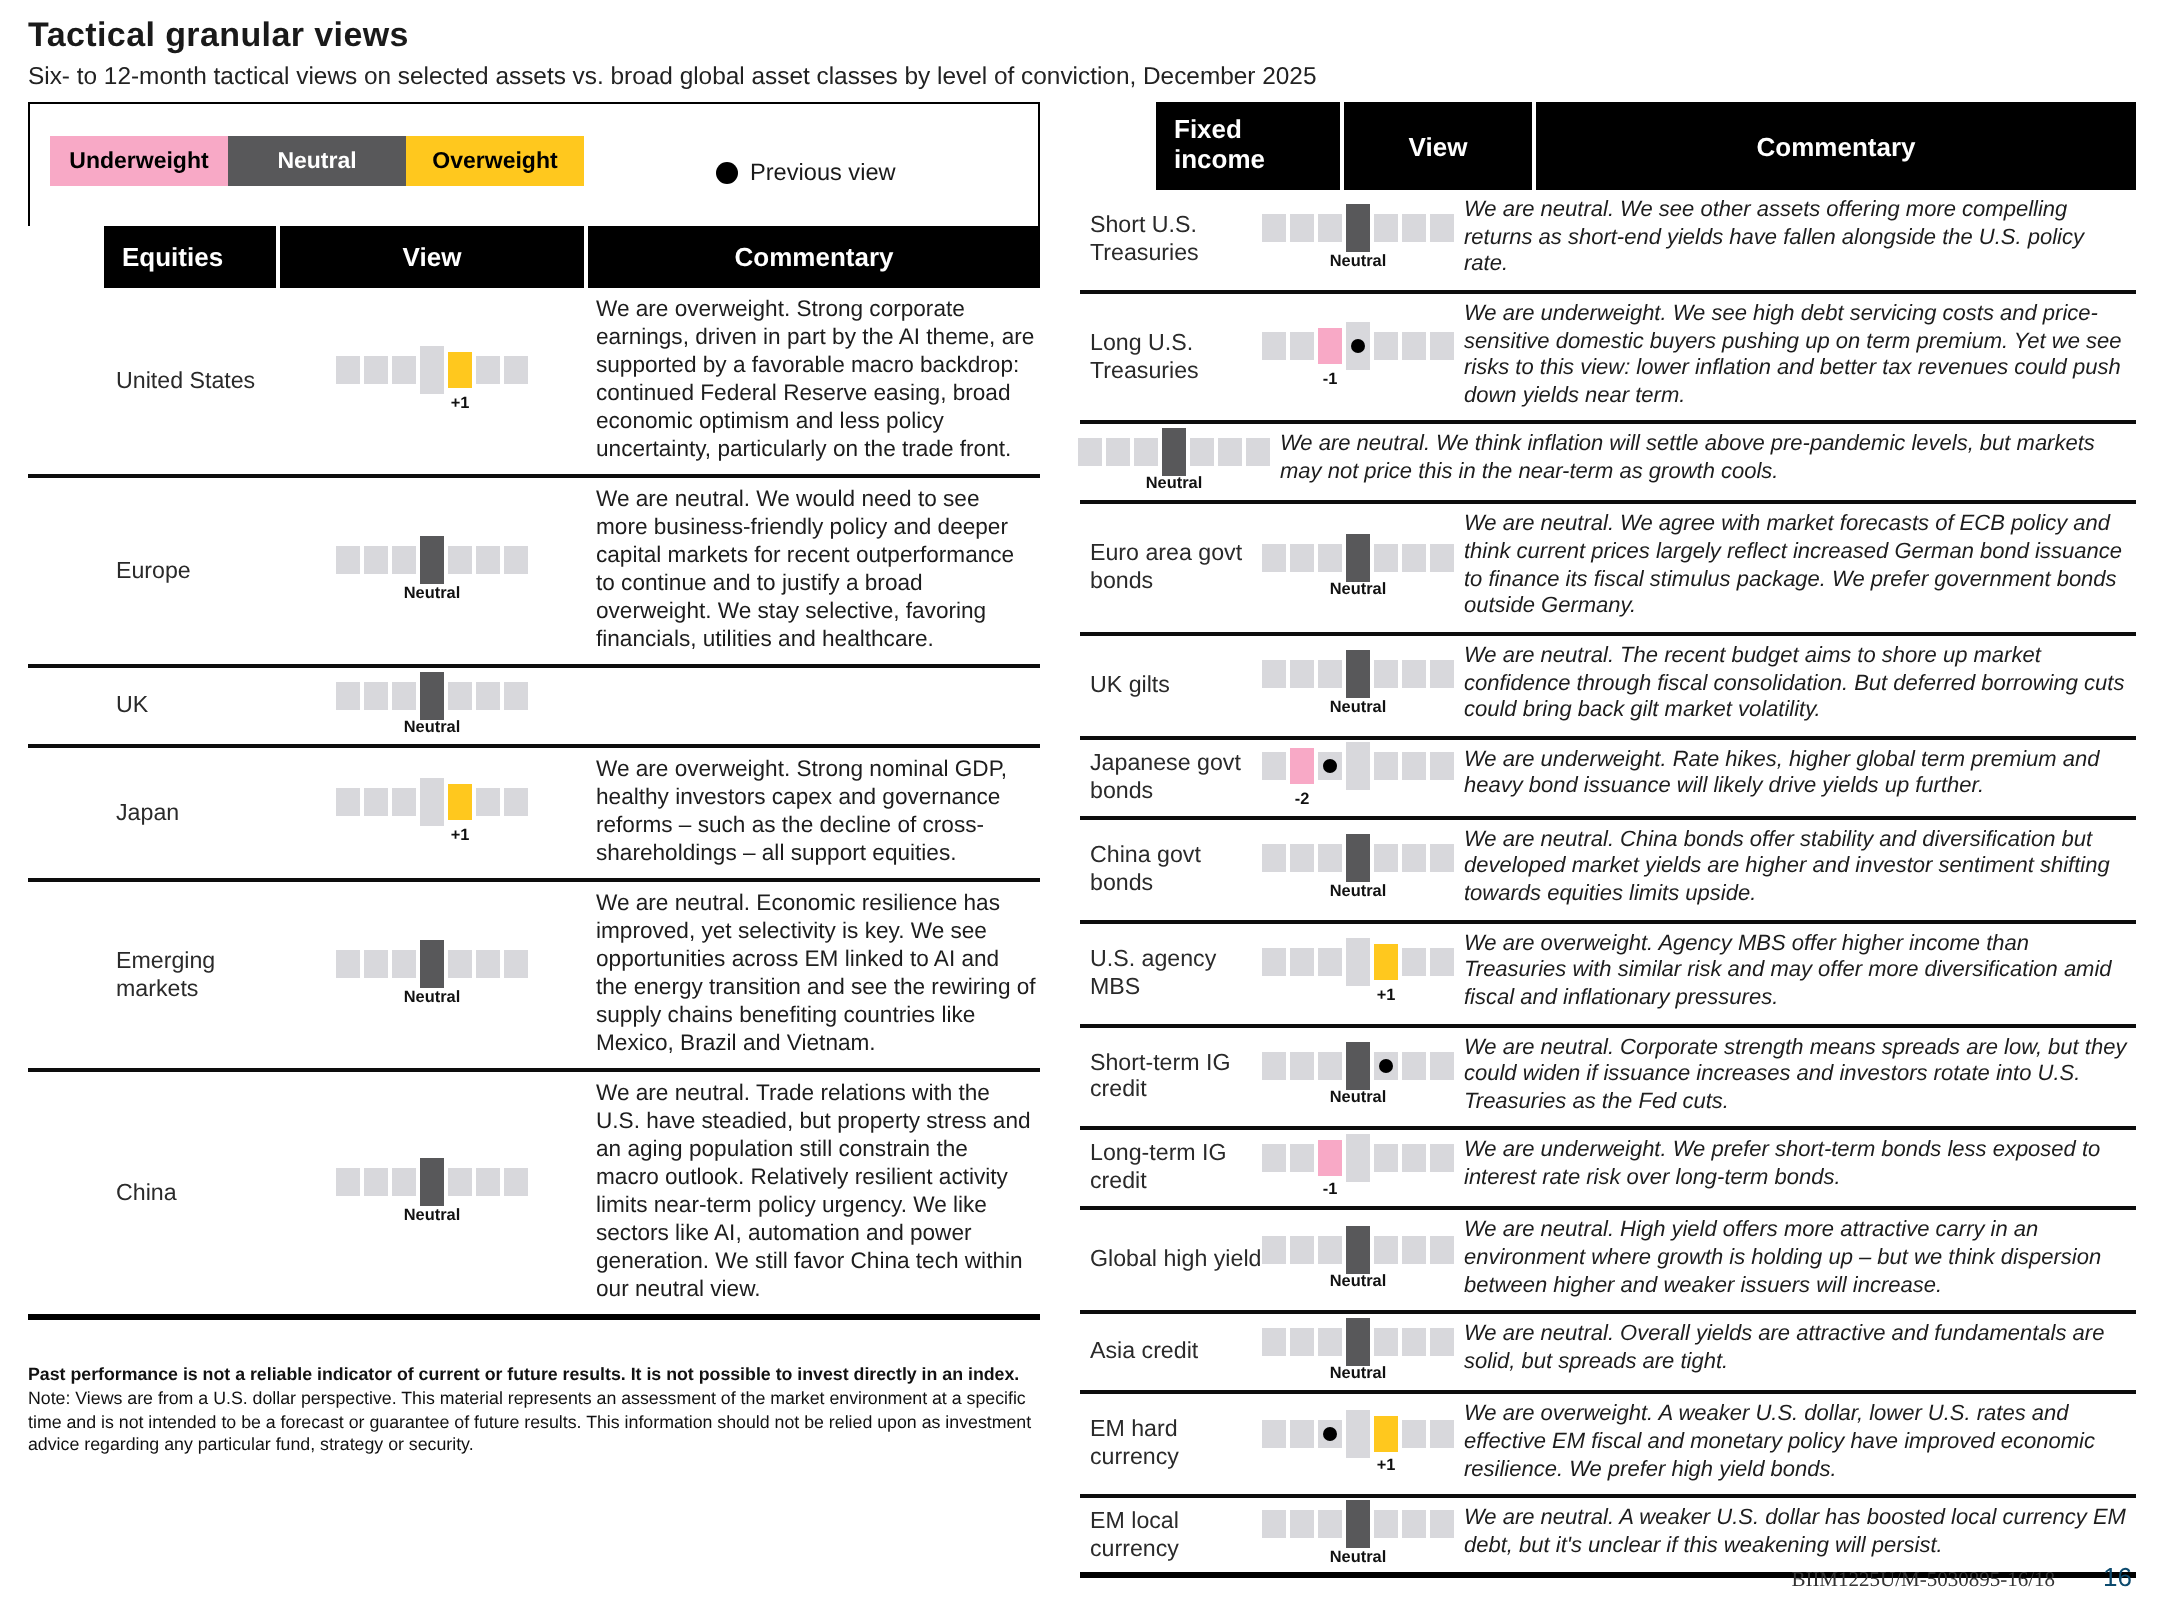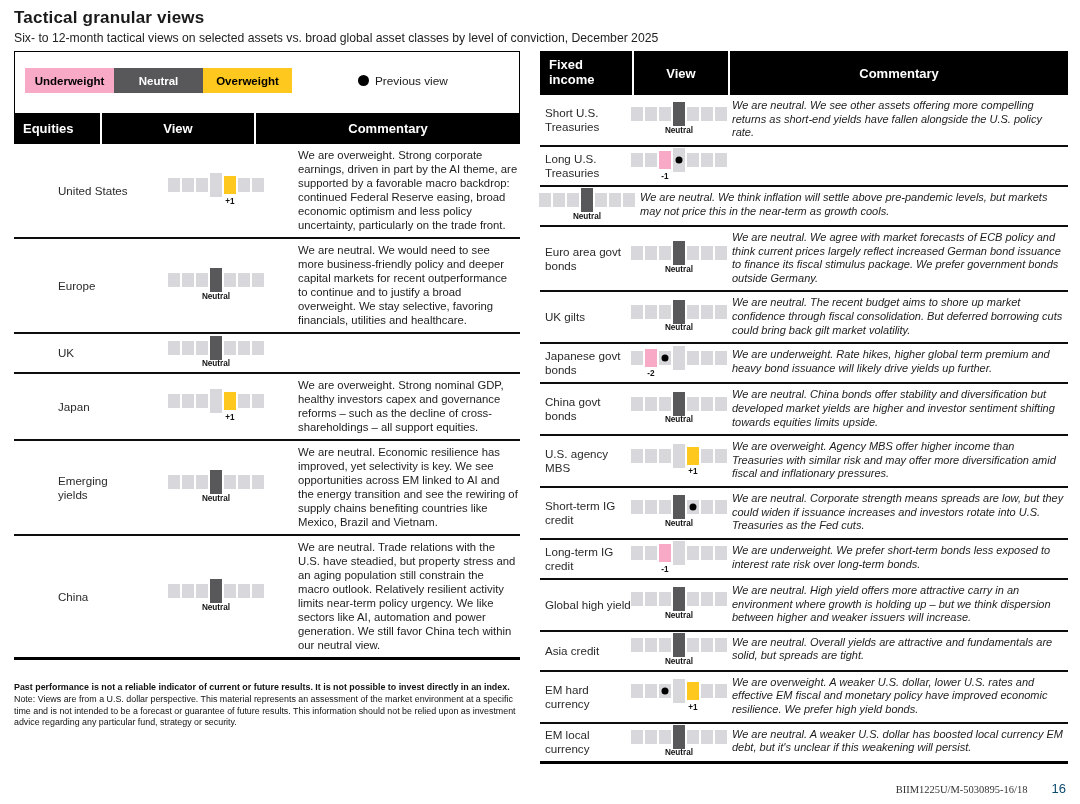--- a/index.html
+++ b/index.html
@@ -9,36 +9,36 @@
 
   .title { font-size:17px; font-weight:bold; letter-spacing:.2px; }
   .subtitle { font-size:12.2px; margin-top:3px; color:#222; }
 
   .cols { display:flex; gap:20px; margin-top:6px; align-items:flex-start; }
   .col-left  { width:506px; flex:0 0 506px; }
   .col-right { width:528px; flex:0 0 528px; }
 
   
   .legend-box { border:1px solid #000; border-bottom:none; padding:16px 10px 20px 10px;
-    display:flex; align-items:center; }
+    display:flex; align-items:flex-end; }
   .chips { display:flex; }
   .chip { width:89px; height:25px; display:flex; align-items:center; justify-content:center;
     font-size:11.5px; font-weight:bold; }
   .chip-under { background:#F8A9C6; color:#000; }
   .chip-neutral { background:#58585A; color:#fff; }
   .chip-over { background:#FFC81E; color:#000; }
   .prev-legend { display:flex; align-items:center; gap:6px; margin-left:66px; font-size:11.8px; }
   .prev-legend .bdot { width:11px; height:11px; background:#000; border-radius:50%; }
 
   
   .thead { display:flex; gap:2px; background:#fff; }
   .thcell { background:#000; color:#fff; font-weight:bold; display:flex; align-items:center; }
   .left .thcell { height:31px; font-size:13px; }
   .right .thcell { height:44px; font-size:13px; }
-  .thcell.c1 { padding-left:9px; }
+  .thcell.c1 { padding-left:9px;margin-left:38px; }
   .thcell.c2, .thcell.c3 { justify-content:center; }
   .left .c1 { width:86px; } .left .c2 { width:152px; } .left .c3 { flex:1; }
   .right .c1 { width:92px; line-height:1.15; } .right .c2 { width:94px; } .right .c3 { flex:1; }
 
   
   .trow { display:flex; border-bottom:2px solid #0d0d0d; min-height:40px; }
   .tbody .trow:last-child { border-bottom:3px solid #000; }
   .acell { display:flex; align-items:center; padding-left:8px; font-size:11.6px;
     line-height:1.2; color:#2a2a2a; }
   .left .acell { width:90px;margin-left:36px; } .right .acell { width:92px; padding-left:5px; }
@@ -158,21 +158,21 @@
                   <div class="cell" style="background: rgb(255, 200, 30); height: 18px;"></div>
                   <div class="cell"></div>
                   <div class="cell"></div>
                 </div>
                 <div class="vw-label" style="left: 62px;">+1</div>
               </div>
             </div>
             <div class="ccell">We are overweight. Strong nominal GDP, healthy investors capex and governance reforms – such as the decline of cross-shareholdings – all support equities.</div>
           </div>
           <div class="trow">
-            <div class="acell">Emerging yields</div>
+            <div class="acell">Emerging markets</div>
             <div class="vcell">
               <div class="vw">
                 <div class="vw-cells">
                   <div class="cell"></div>
                   <div class="cell"></div>
                   <div class="cell"></div>
                   <div class="cell center" style="background: rgb(88, 88, 90);"></div>
                   <div class="cell"></div>
                   <div class="cell"></div>
                   <div class="cell"></div>
@@ -243,20 +243,21 @@
                   <div class="cell center">
                     <span class="pdot" style="background: rgb(0, 0, 0);"></span>
                   </div>
                   <div class="cell"></div>
                   <div class="cell"></div>
                   <div class="cell"></div>
                 </div>
                 <div class="vw-label" style="left: 34px;">-1</div>
               </div>
             </div>
+            <div class="ccell">We are underweight. We see high debt servicing costs and price-sensitive domestic buyers pushing up on term premium. Yet we see risks to this view: lower inflation and better tax revenues could push down yields near term.</div>
           </div>
           <div class="trow">
             <div class="vcell">
               <div class="vw">
                 <div class="vw-cells">
                   <div class="cell"></div>
                   <div class="cell"></div>
                   <div class="cell"></div>
                   <div class="cell center" style="background: rgb(88, 88, 90);"></div>
                   <div class="cell"></div>

